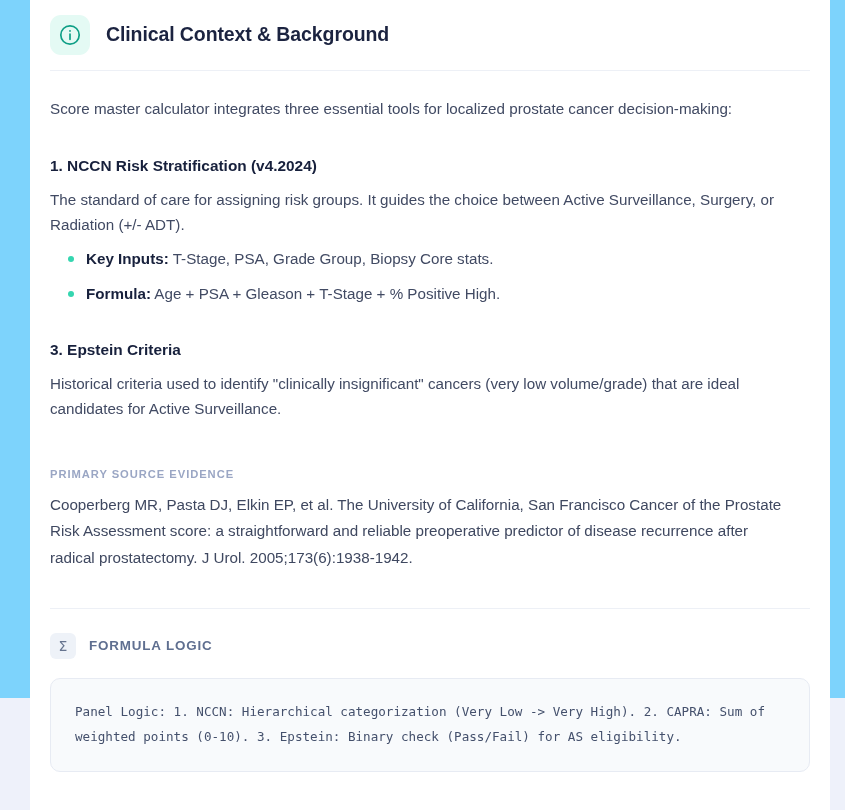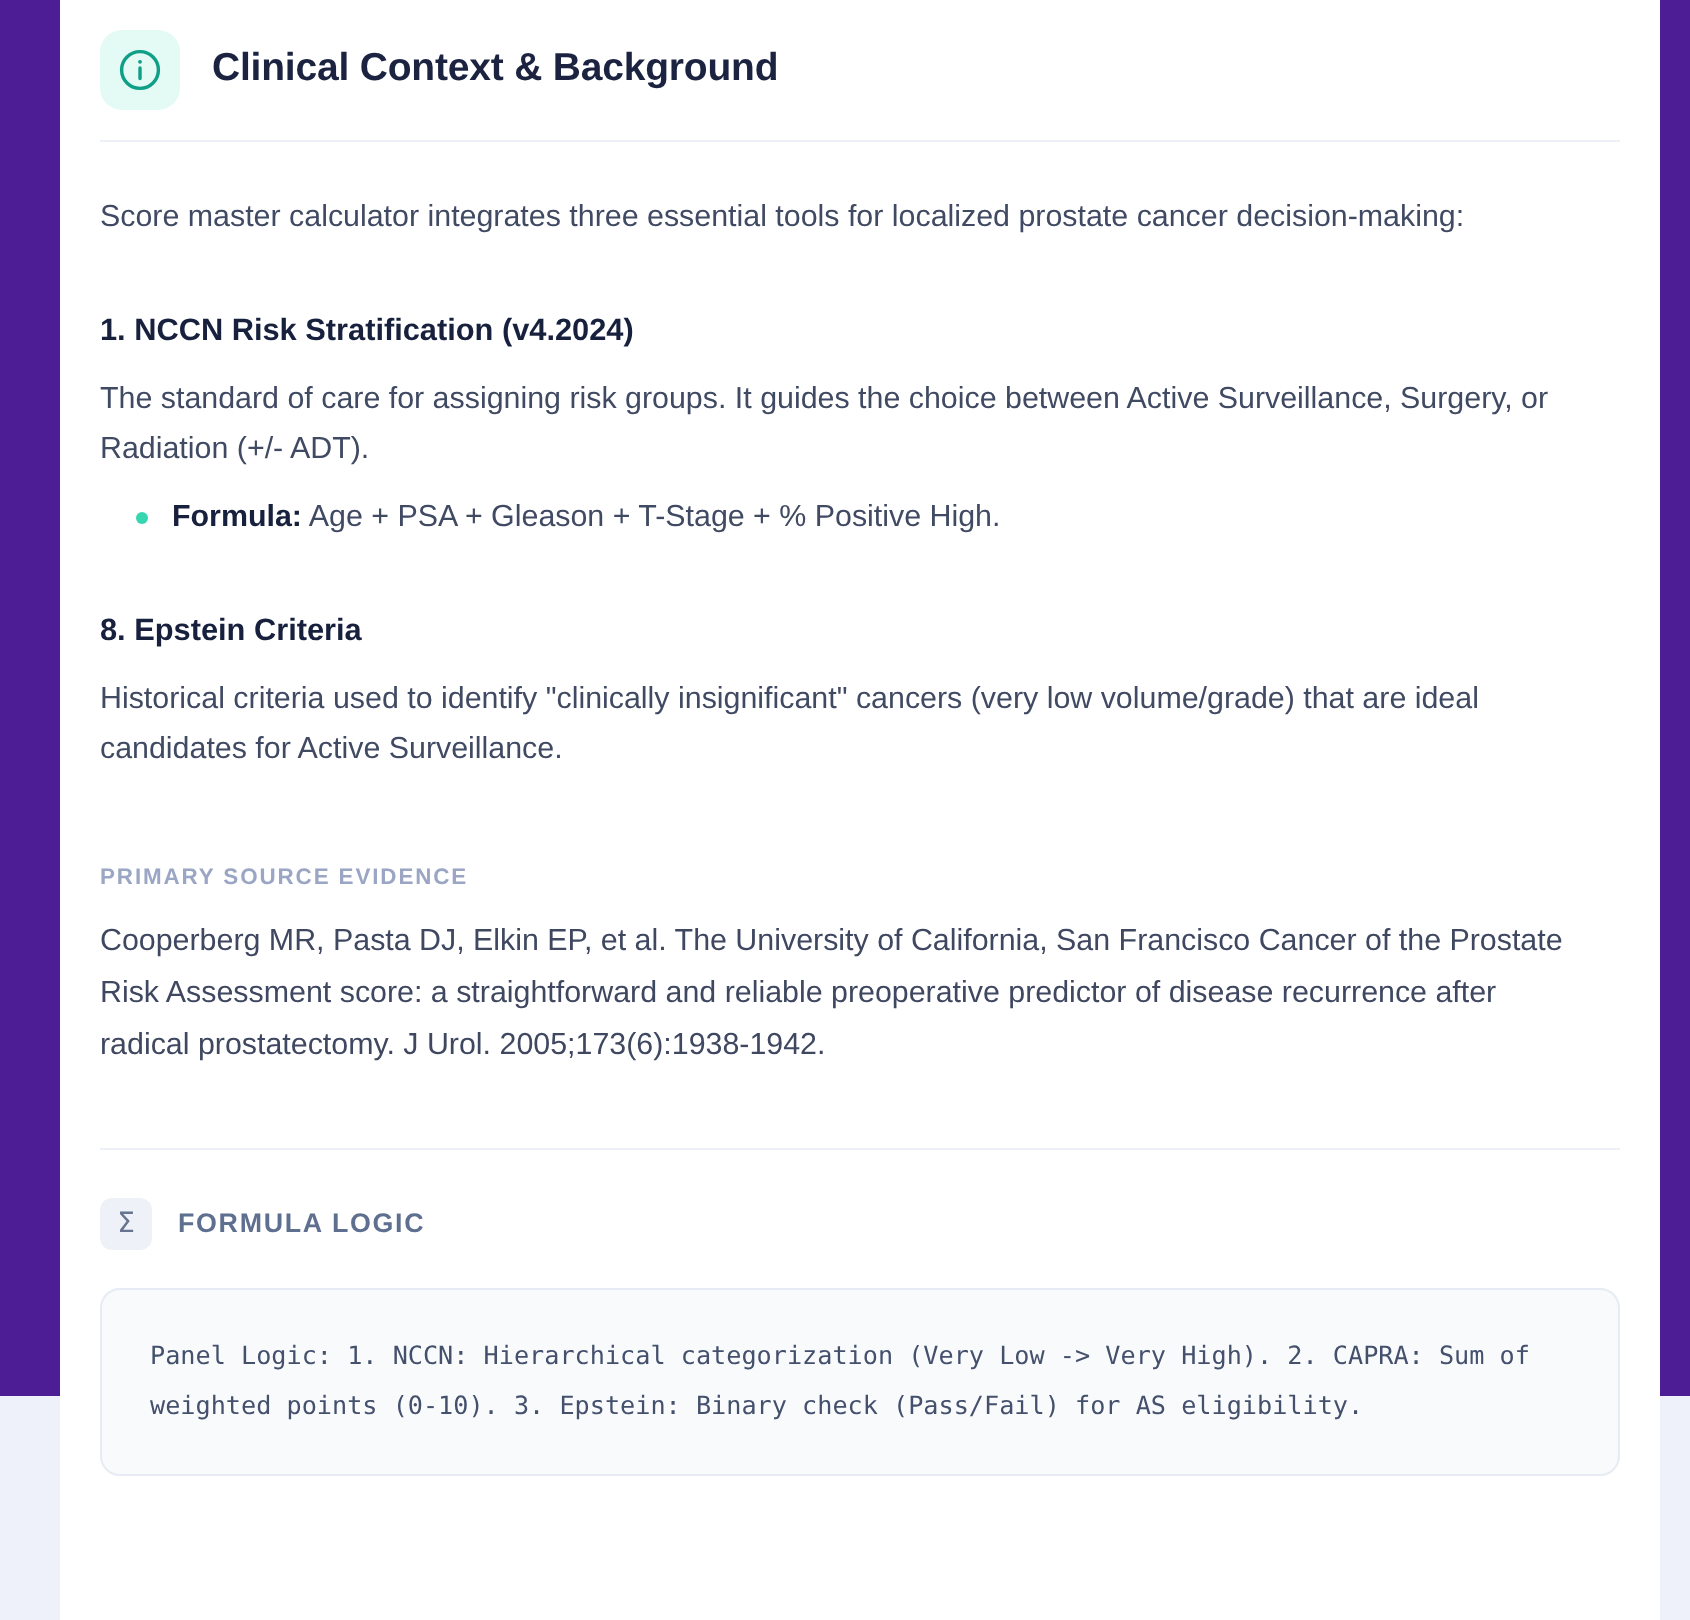--- a/index.html
+++ b/index.html
@@ -12,21 +12,21 @@
     height: 810px;
     background: #eef1fa;
     font-family: "Liberation Sans", sans-serif;
     overflow: hidden;
   }
 
   .page-wrap {
     position: relative;
     width: 845px;
     height: 698px;
-    background: #4c1d95;
+    background: #7dd3fc;
   }
 
   .card {
     position: absolute;
     left: 30px;
     top: 0;
     width: 800px;
     min-height: 810px;
     background: #ffffff;
     padding: 0 20px;
@@ -209,26 +209,29 @@
     </div>
 
     <div class="divider"></div>
 
     <div class="card-body">
 
       <p class="intro-para">Score master calculator integrates three essential tools for localized prostate cancer decision-making:</p>
 
       <h3 class="section-heading">1. NCCN Risk Stratification (v4.2024)</h3>
       <p class="section-para">The standard of care for assigning risk groups. It guides the choice between Active Surveillance, Surgery, or Radiation (+/- ADT).</p>
+      <ul class="bullet-list">
+        <li><span class="bullet-strong">Key Inputs:</span><span> T-Stage, PSA, Grade Group, Biopsy Core stats.</span></li>
+      </ul>
 
       <ul class="bullet-list">
         <li><span class="bullet-strong">Formula:</span><span> Age + PSA + Gleason + T-Stage + % Positive High.</span></li>
       </ul>
 
-      <h3 class="section-heading">8. Epstein Criteria</h3>
+      <h3 class="section-heading">3. Epstein Criteria</h3>
       <p class="section-para">Historical criteria used to identify "clinically insignificant" cancers (very low volume/grade) that are ideal candidates for Active Surveillance.</p>
 
       <div class="evidence-block">
         <div class="evidence-label">PRIMARY SOURCE EVIDENCE</div>
         <p class="evidence-text">Cooperberg MR, Pasta DJ, Elkin EP, et al. The University of California, San Francisco Cancer of the Prostate Risk Assessment score: a straightforward and reliable preoperative predictor of disease recurrence after radical prostatectomy. J Urol. 2005;173(6):1938-1942.</p>
       </div>
 
       <div class="divider-2"></div>
 
       <div class="formula-header">

